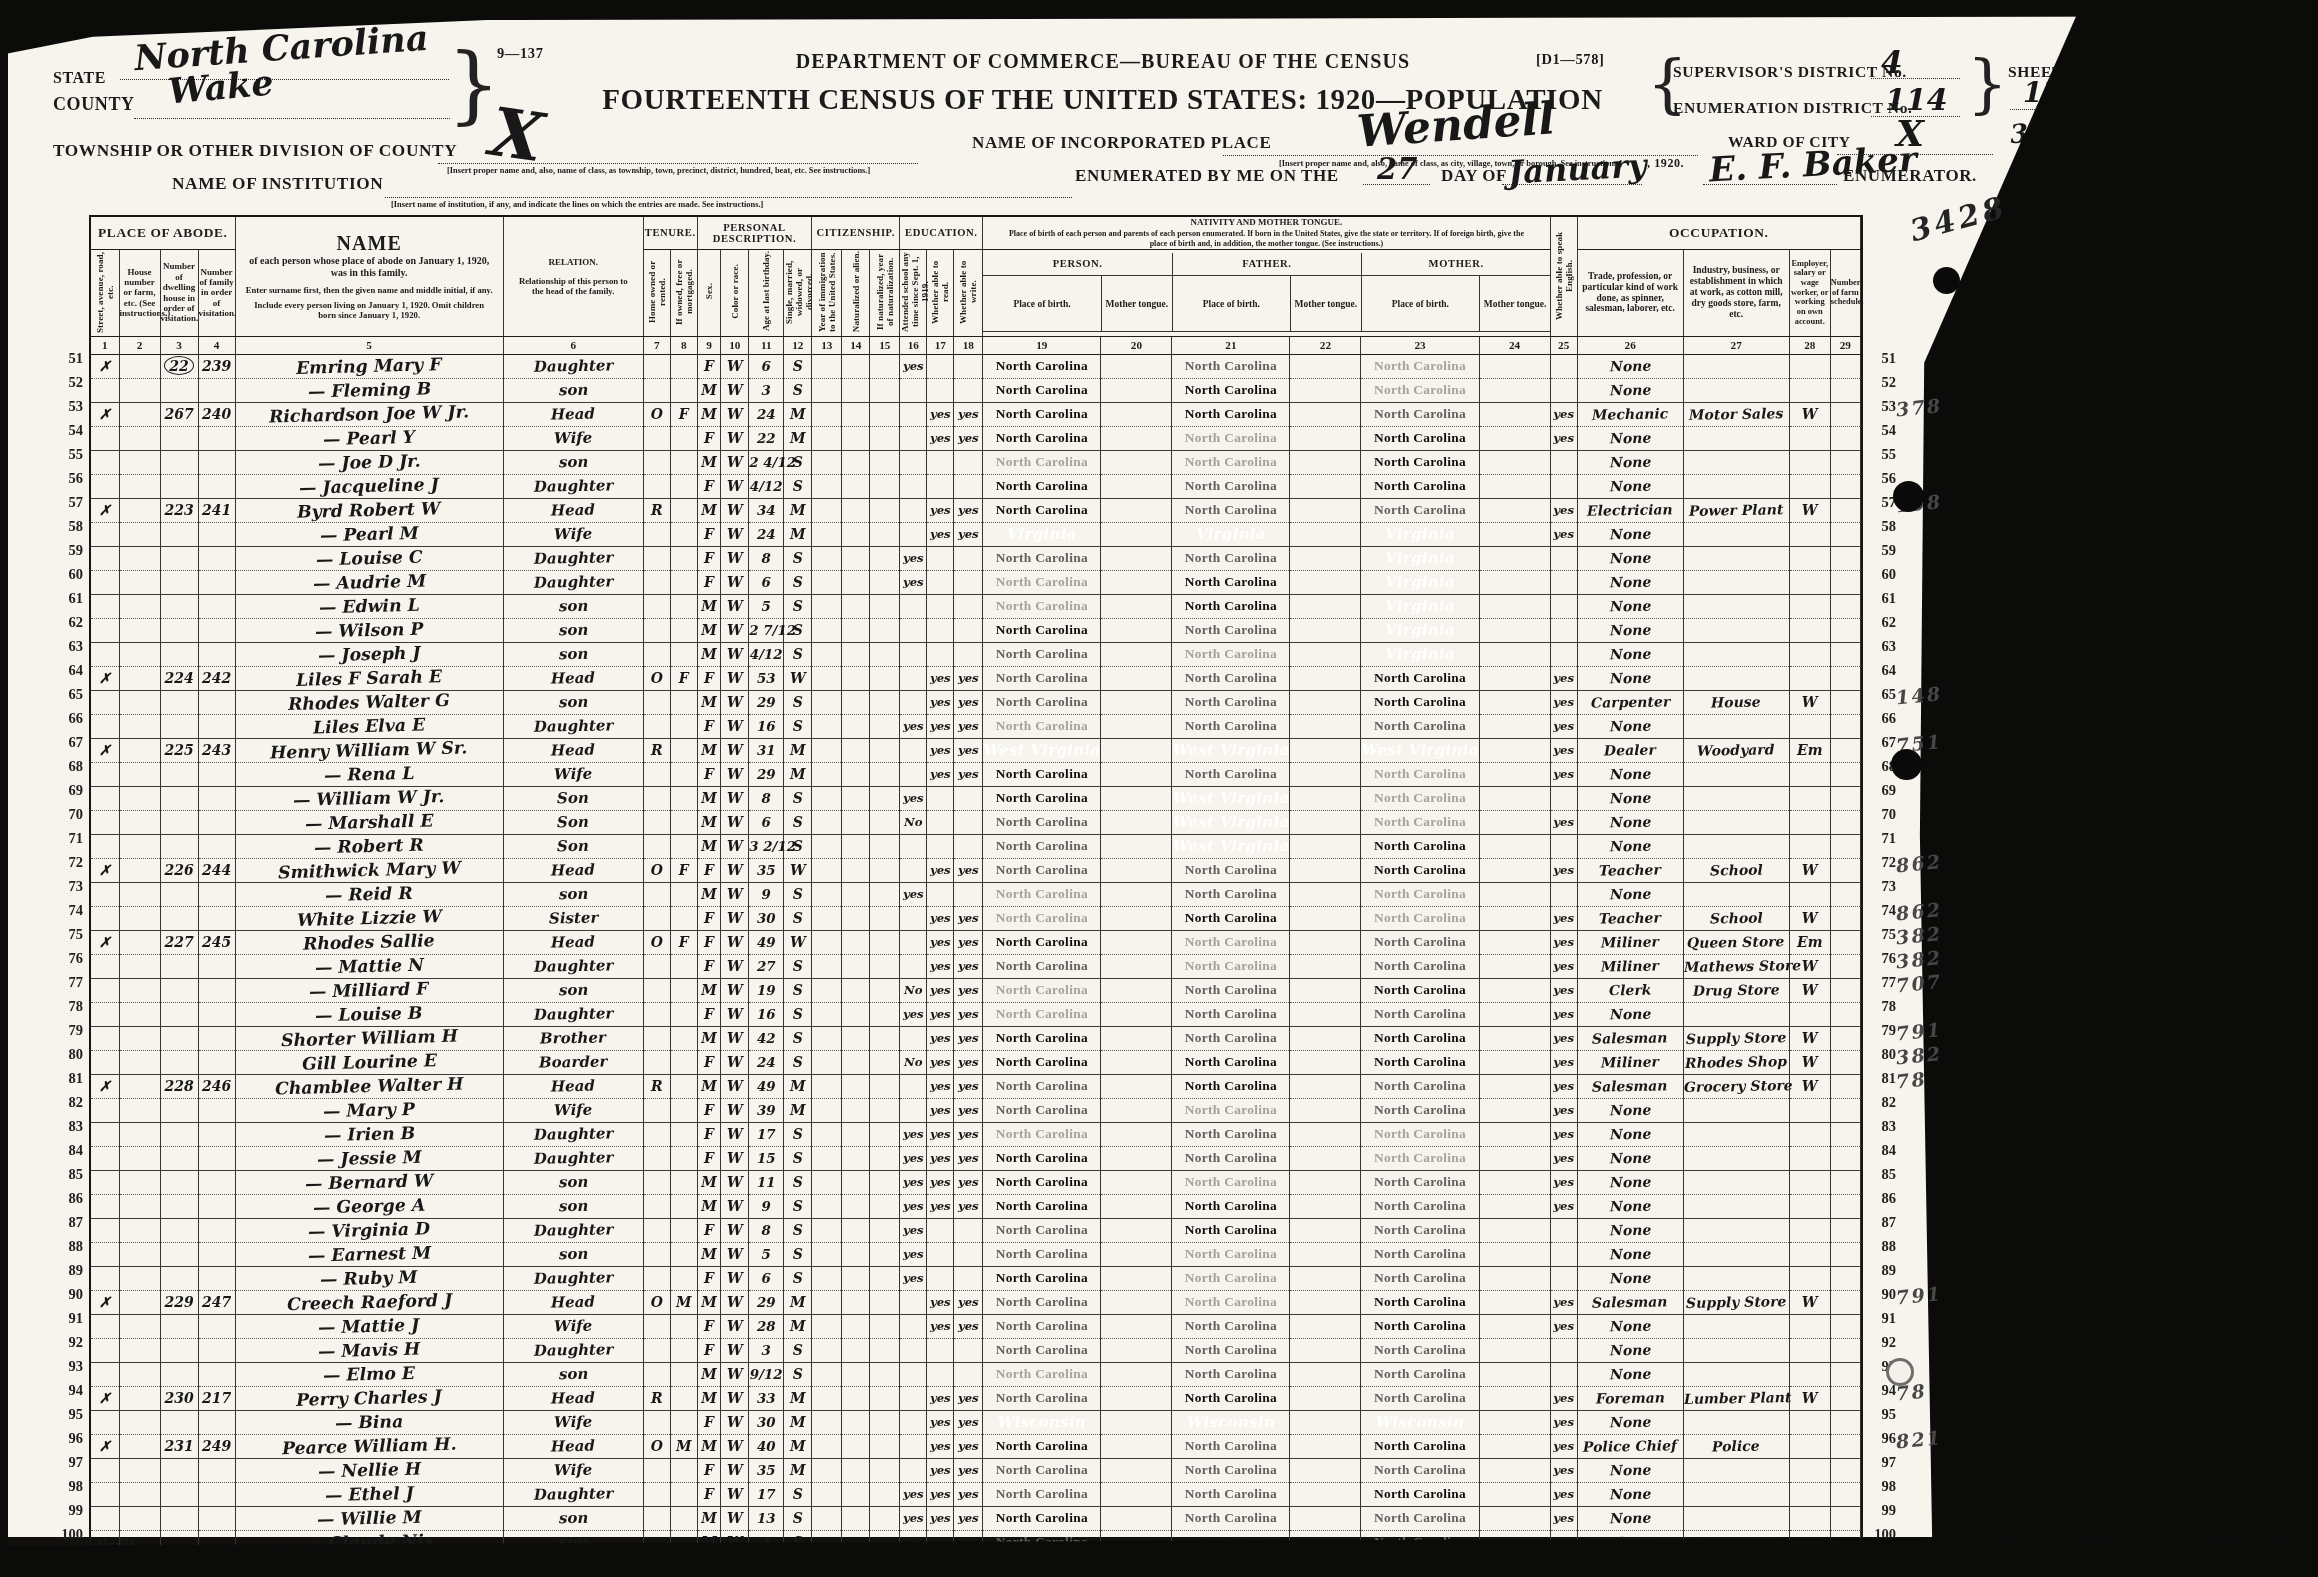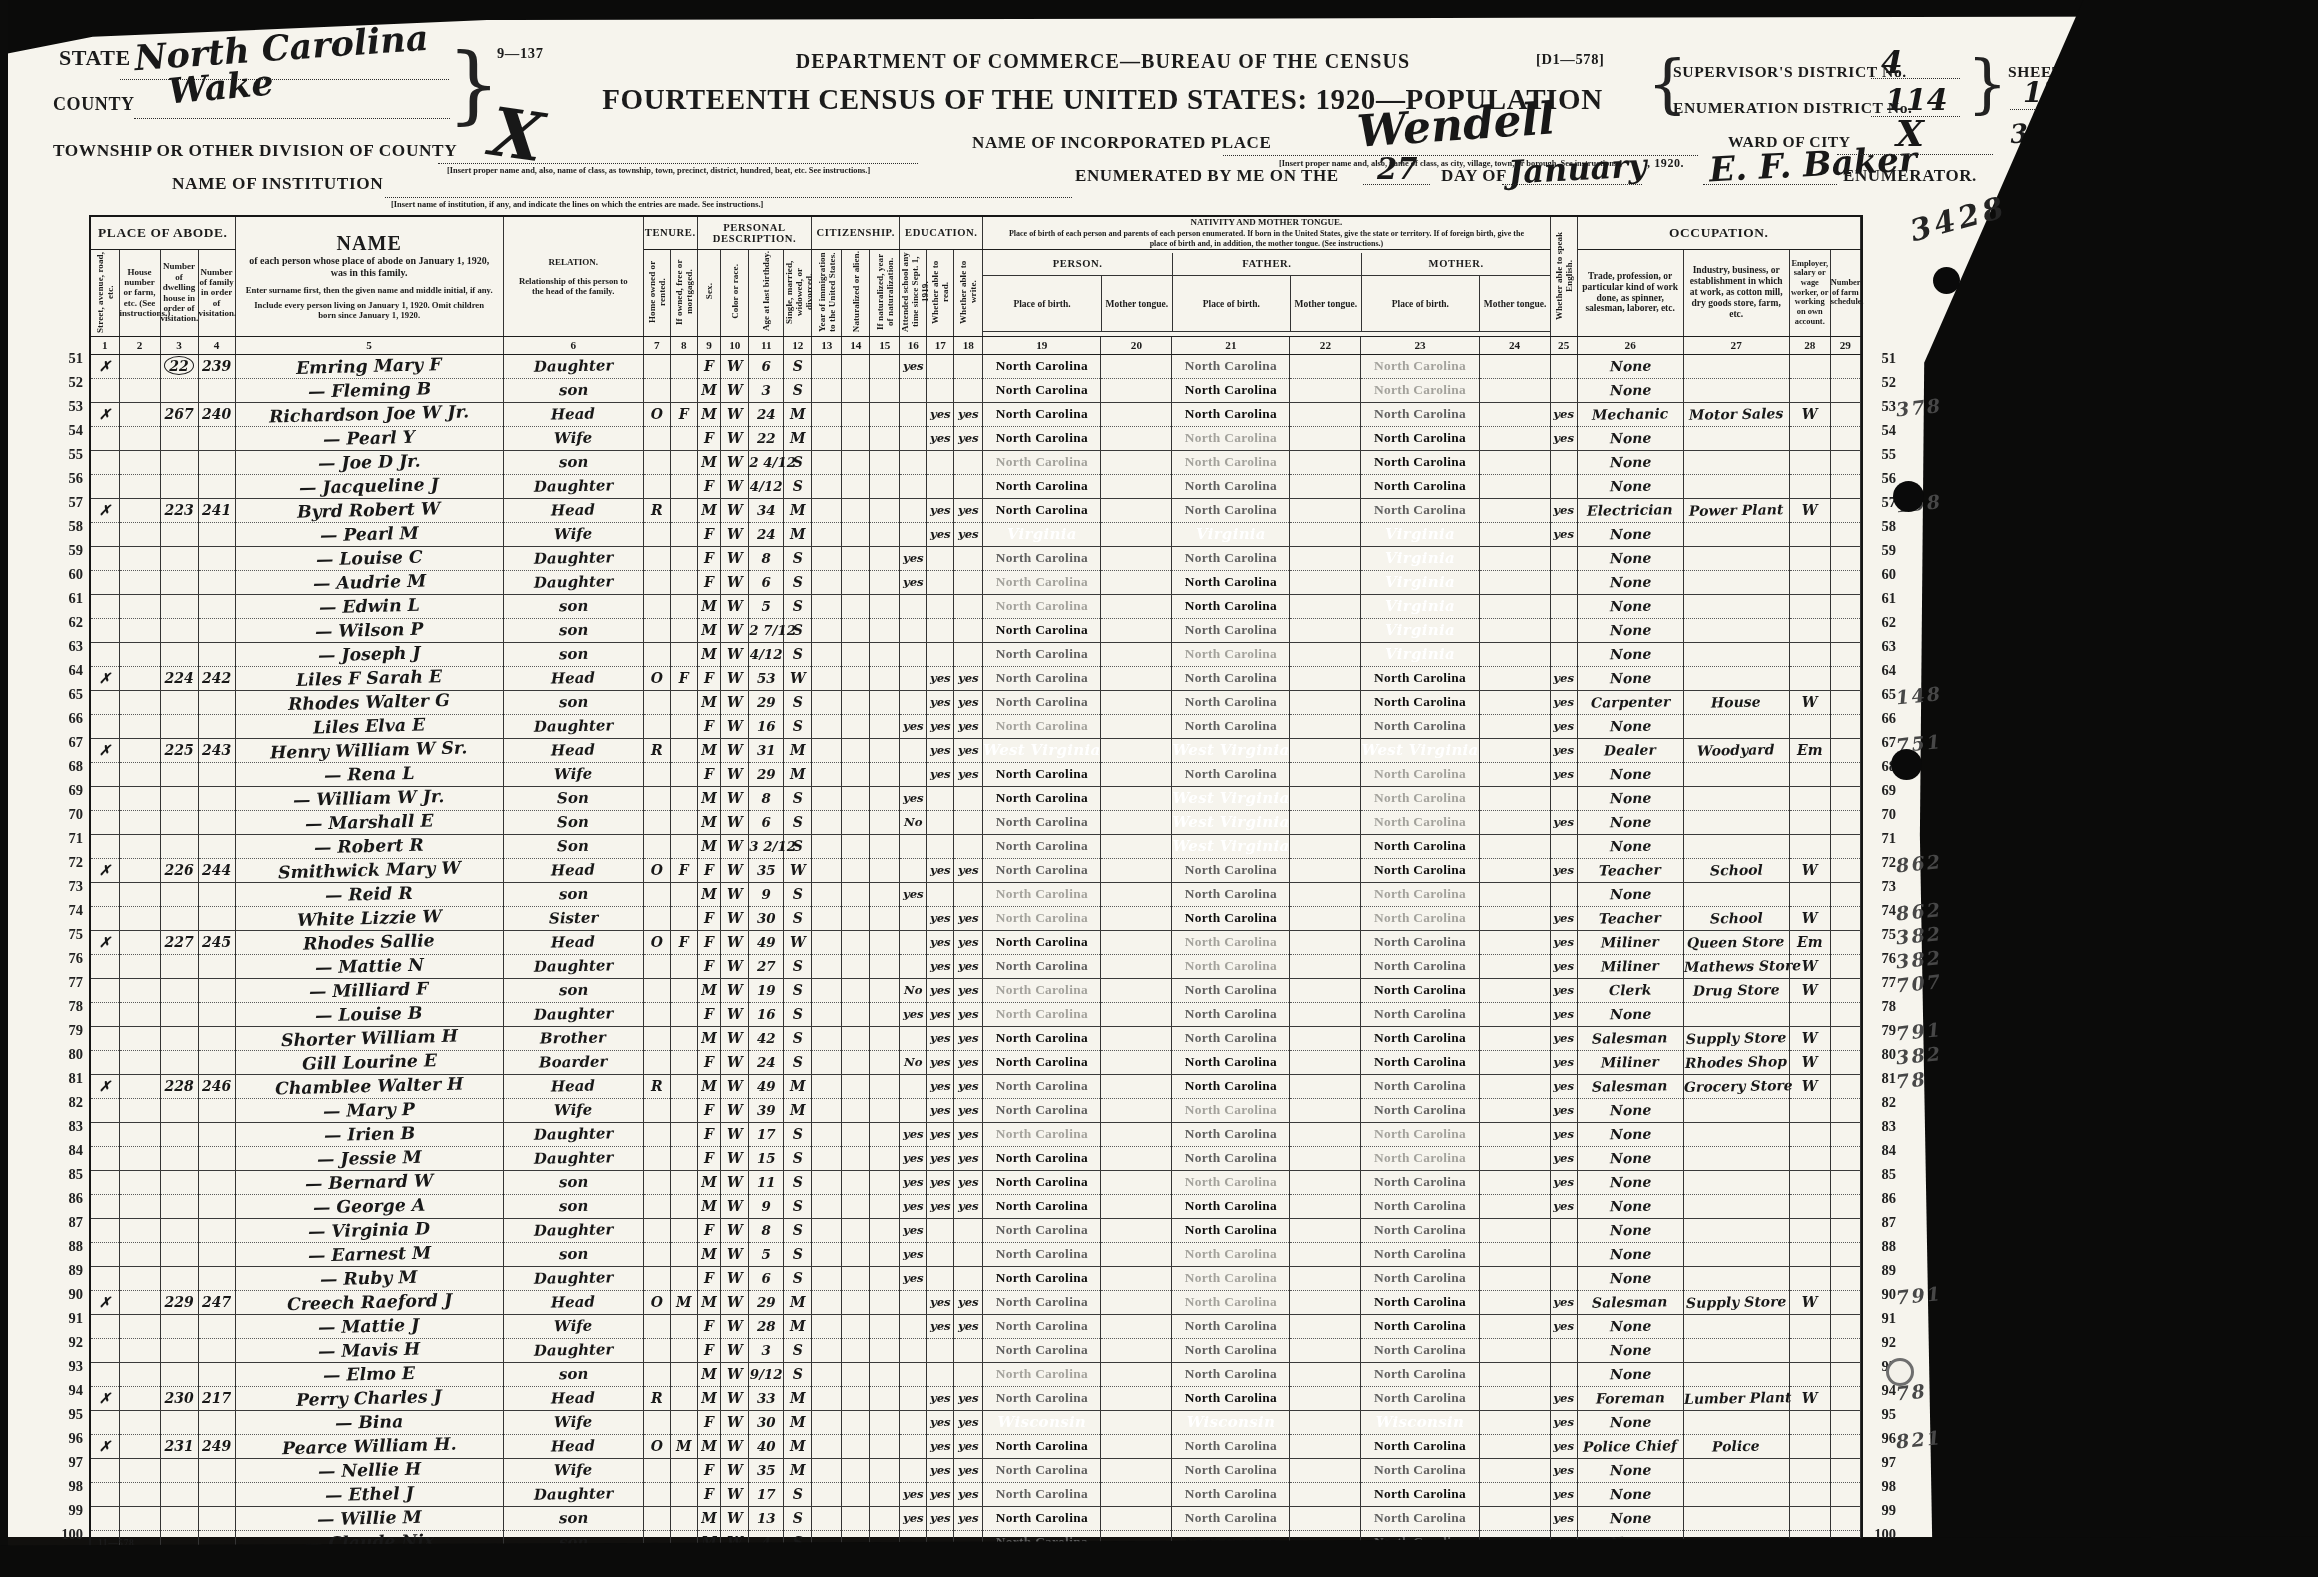--- a/index.html
+++ b/index.html
@@ -79,21 +79,21 @@
 <body>
 
 <div class="page">
   <div class="paper"></div>
 
   <div class="abs lbl" style="left:497px;top:45px;font-size:14.5px;">9—137</div>
   <div class="abs lbl" style="left:698px;top:50px;width:810px;text-align:center;font-size:20px;letter-spacing:1.1px;">DEPARTMENT OF COMMERCE—BUREAU OF THE CENSUS</div>
   <div class="abs lbl" style="left:558px;top:83px;width:1089px;text-align:center;font-size:29px;letter-spacing:0.6px;">FOURTEENTH CENSUS OF THE UNITED STATES: 1920—POPULATION</div>
   <div class="abs lbl" style="left:1536px;top:51px;font-size:14.5px;">[D1—578]</div>
 
-  <div class="abs lbl" style="left:53px;top:45px;font-size:22px;margin-left:6px;">STATE</div>
+  <div class="abs lbl" style="left:53px;top:69px;font-size:16px;">STATE</div>
   <div class="abs hw hw-big" style="left:134px;top:27px;transform:rotate(-4deg);">North Carolina</div>
   <div class="abs dots" style="left:120px;top:79px;width:329px;"></div>
   <div class="abs lbl" style="left:53px;top:94px;font-size:18px;">COUNTY</div>
   <div class="abs hw hw-big" style="left:168px;top:66px;transform:rotate(-5deg);">Wake</div>
   <div class="abs dots" style="left:134px;top:118px;width:316px;"></div>
   <div class="abs brace" style="left:447px;top:35px;font-size:84px;">}</div>
 
   <div class="abs lbl" style="left:53px;top:141px;font-size:17.3px;">TOWNSHIP OR OTHER DIVISION OF COUNTY</div>
   <div class="abs dots" style="left:438px;top:163px;width:480px;"></div>
   <div class="abs note" style="left:447px;top:166px;">[Insert proper name and, also, name of class, as township, town, precinct, district, hundred, beat, etc.  See instructions.]</div>

